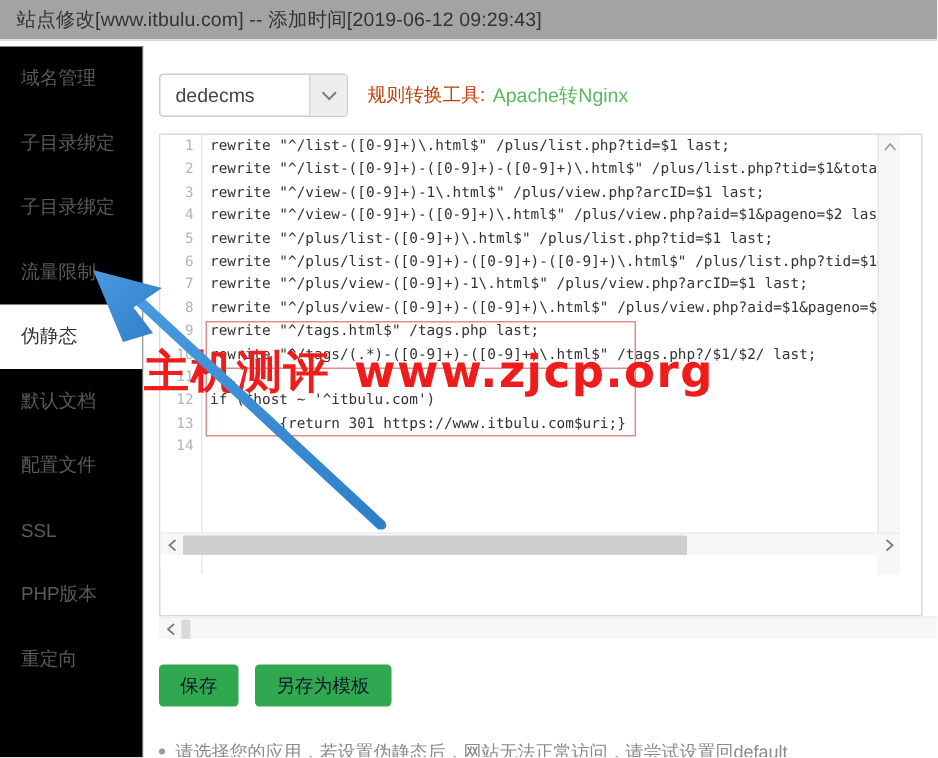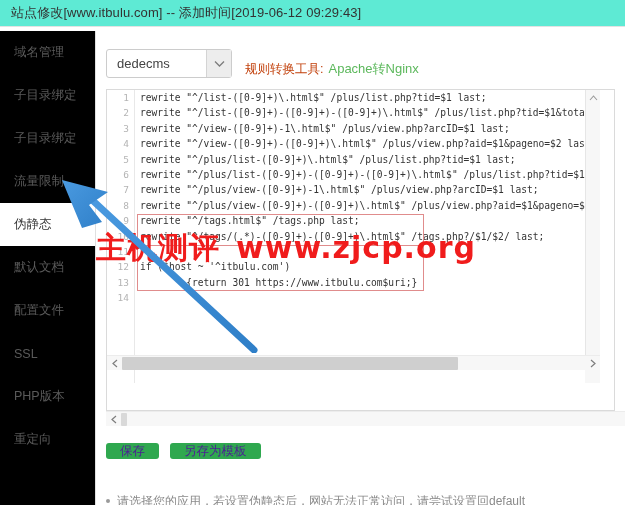--- a/index.html
+++ b/index.html
@@ -17,21 +17,21 @@
     height: 505px;
     overflow: hidden;
     background: #ffffff;
   }
 
   
   .titlebar {
     position: absolute;
     left: 0; top: 0;
     width: 625px; height: 27px;
-    background: #5eead4;
+    background: #a3a3a3;
     border-bottom: 1px solid #e3e3e3;
     display: flex;
     align-items: center;
     padding-left: 11px;
     font-size: 13px;
     color: #333333;
     white-space: nowrap;
     letter-spacing: 0.1px;
   }
 
@@ -68,21 +68,21 @@
     width: 528px; height: 474px;
     background: #ffffff;
     overflow: hidden;
   }
 
   
   .toolbar {
     position: absolute;
     left: 9px; top: 18px;
     display: flex;
-    align-items: flex-end;
+    align-items: center;
   }
   .select-box {
     position: relative;
     width: 126px; height: 29px;
     border: 1px solid #cccccc;
     border-radius: 3px;
     background: #ffffff;
     display: flex;
     align-items: center;
     cursor: pointer;
@@ -260,27 +260,27 @@
 
   
   .btn-row {
     position: absolute;
     left: 9px; top: 412px;
     display: flex;
     gap: 11px;
   }
   .btn {
     background: #2fa84f;
-    color: #4c1d95;
+    color: #0f172a;
     border: none;
     border-radius: 3px;
     font-size: 12.5px;
     font-family: Liberation Sans, sans-serif;
     padding: 0 14px;
-    height: 16px;
+    height: 28px;
     cursor: pointer;
     white-space: nowrap;
   }
 
   
   .hints {
     position: absolute;
     left: 9px; top: 462px;
     width: 515px;
   }

